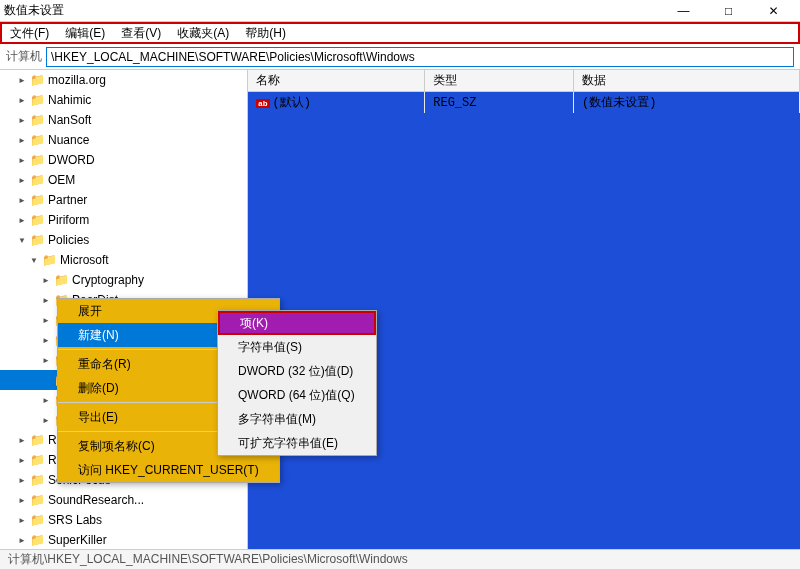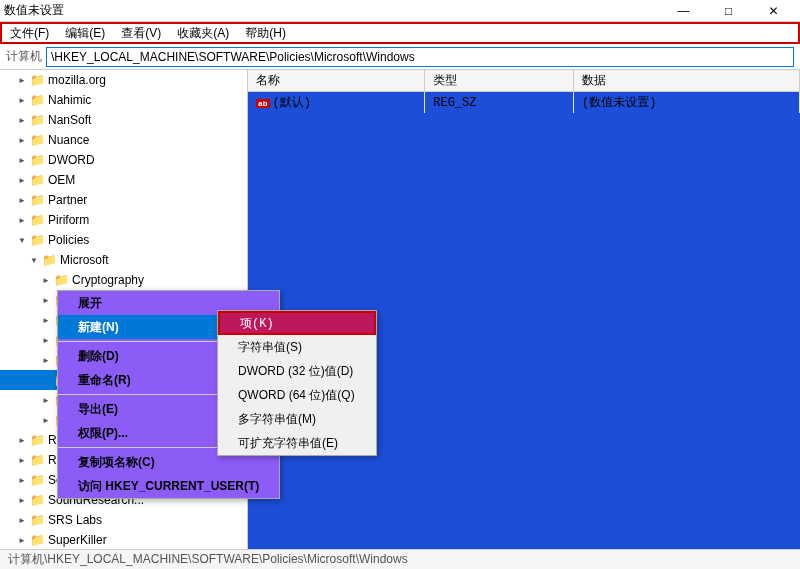--- a/index.html
+++ b/index.html
@@ -180,28 +180,27 @@
       align-items: center;
       padding: 0 8px;
       font-size: 12px;
       color: #555;
     }
 
     
     .context-menu {
       position: absolute;
       left: 57px;
-      top: 290px;
-      background: #8b5cf6;
+      top: 298px;
+      background: #eab308;
       border: 1px solid #aaa;
       box-shadow: 2px 2px 6px rgba(0,0,0,0.3);
       min-width: 160px;
       z-index: 100;
       font-size: 12px;
-      font-weight: bold;
     }
     .context-menu-item {
       padding: 4px 20px;
       cursor: pointer;
       color: #000;
       display: flex;
       align-items: center;
       justify-content: space-between;
       white-space: nowrap;
       height: 24px;
@@ -231,24 +230,23 @@
     .submenu-item {
       padding: 4px 20px;
       cursor: pointer;
       color: #000;
       display: flex;
       align-items: center;
       height: 24px;
       white-space: nowrap;
     }
     .submenu-item.highlighted {
-      background: #be185d;
+      background: #a21caf;
       color: #fff;
       border: 2px solid #cc0000;
-      font-family: Liberation Mono, monospace;
     }
   </style>
 </head>
 <body>
 
 <div class="title-bar">
   <span class="title-bar-text">数值未设置</span>
   <div class="title-bar-controls">
     <button class="title-btn">—</button>
     <button class="title-btn">□</button>
@@ -421,32 +419,29 @@
 <div class="context-menu" id="context-menu">
 <div class="context-menu-item">
       <span>展开</span>
     </div>
     <div class="context-menu-item highlighted">
       <span>新建(N)</span>
       <span class="context-menu-arrow">►</span>
     </div>
     <div class="context-menu-separator"></div>
     <div class="context-menu-item">
+      <span>重命名(R)</span>
+    </div>
+    <div class="context-menu-item">
       <span>删除(D)</span>
-    </div>
-    <div class="context-menu-item">
-      <span>重命名(R)</span>
     </div>
     <div class="context-menu-separator"></div>
     <div class="context-menu-item">
       <span>导出(E)</span>
     </div>
-    <div class="context-menu-item">
-      <span>权限(P)...</span>
-    </div>
     <div class="context-menu-separator"></div>
     <div class="context-menu-item">
       <span>复制项名称(C)</span>
     </div>
     <div class="context-menu-item">
       <span>访问 HKEY_CURRENT_USER(T)</span>
     </div>
   </div>
 
 <div class="submenu" id="submenu">

